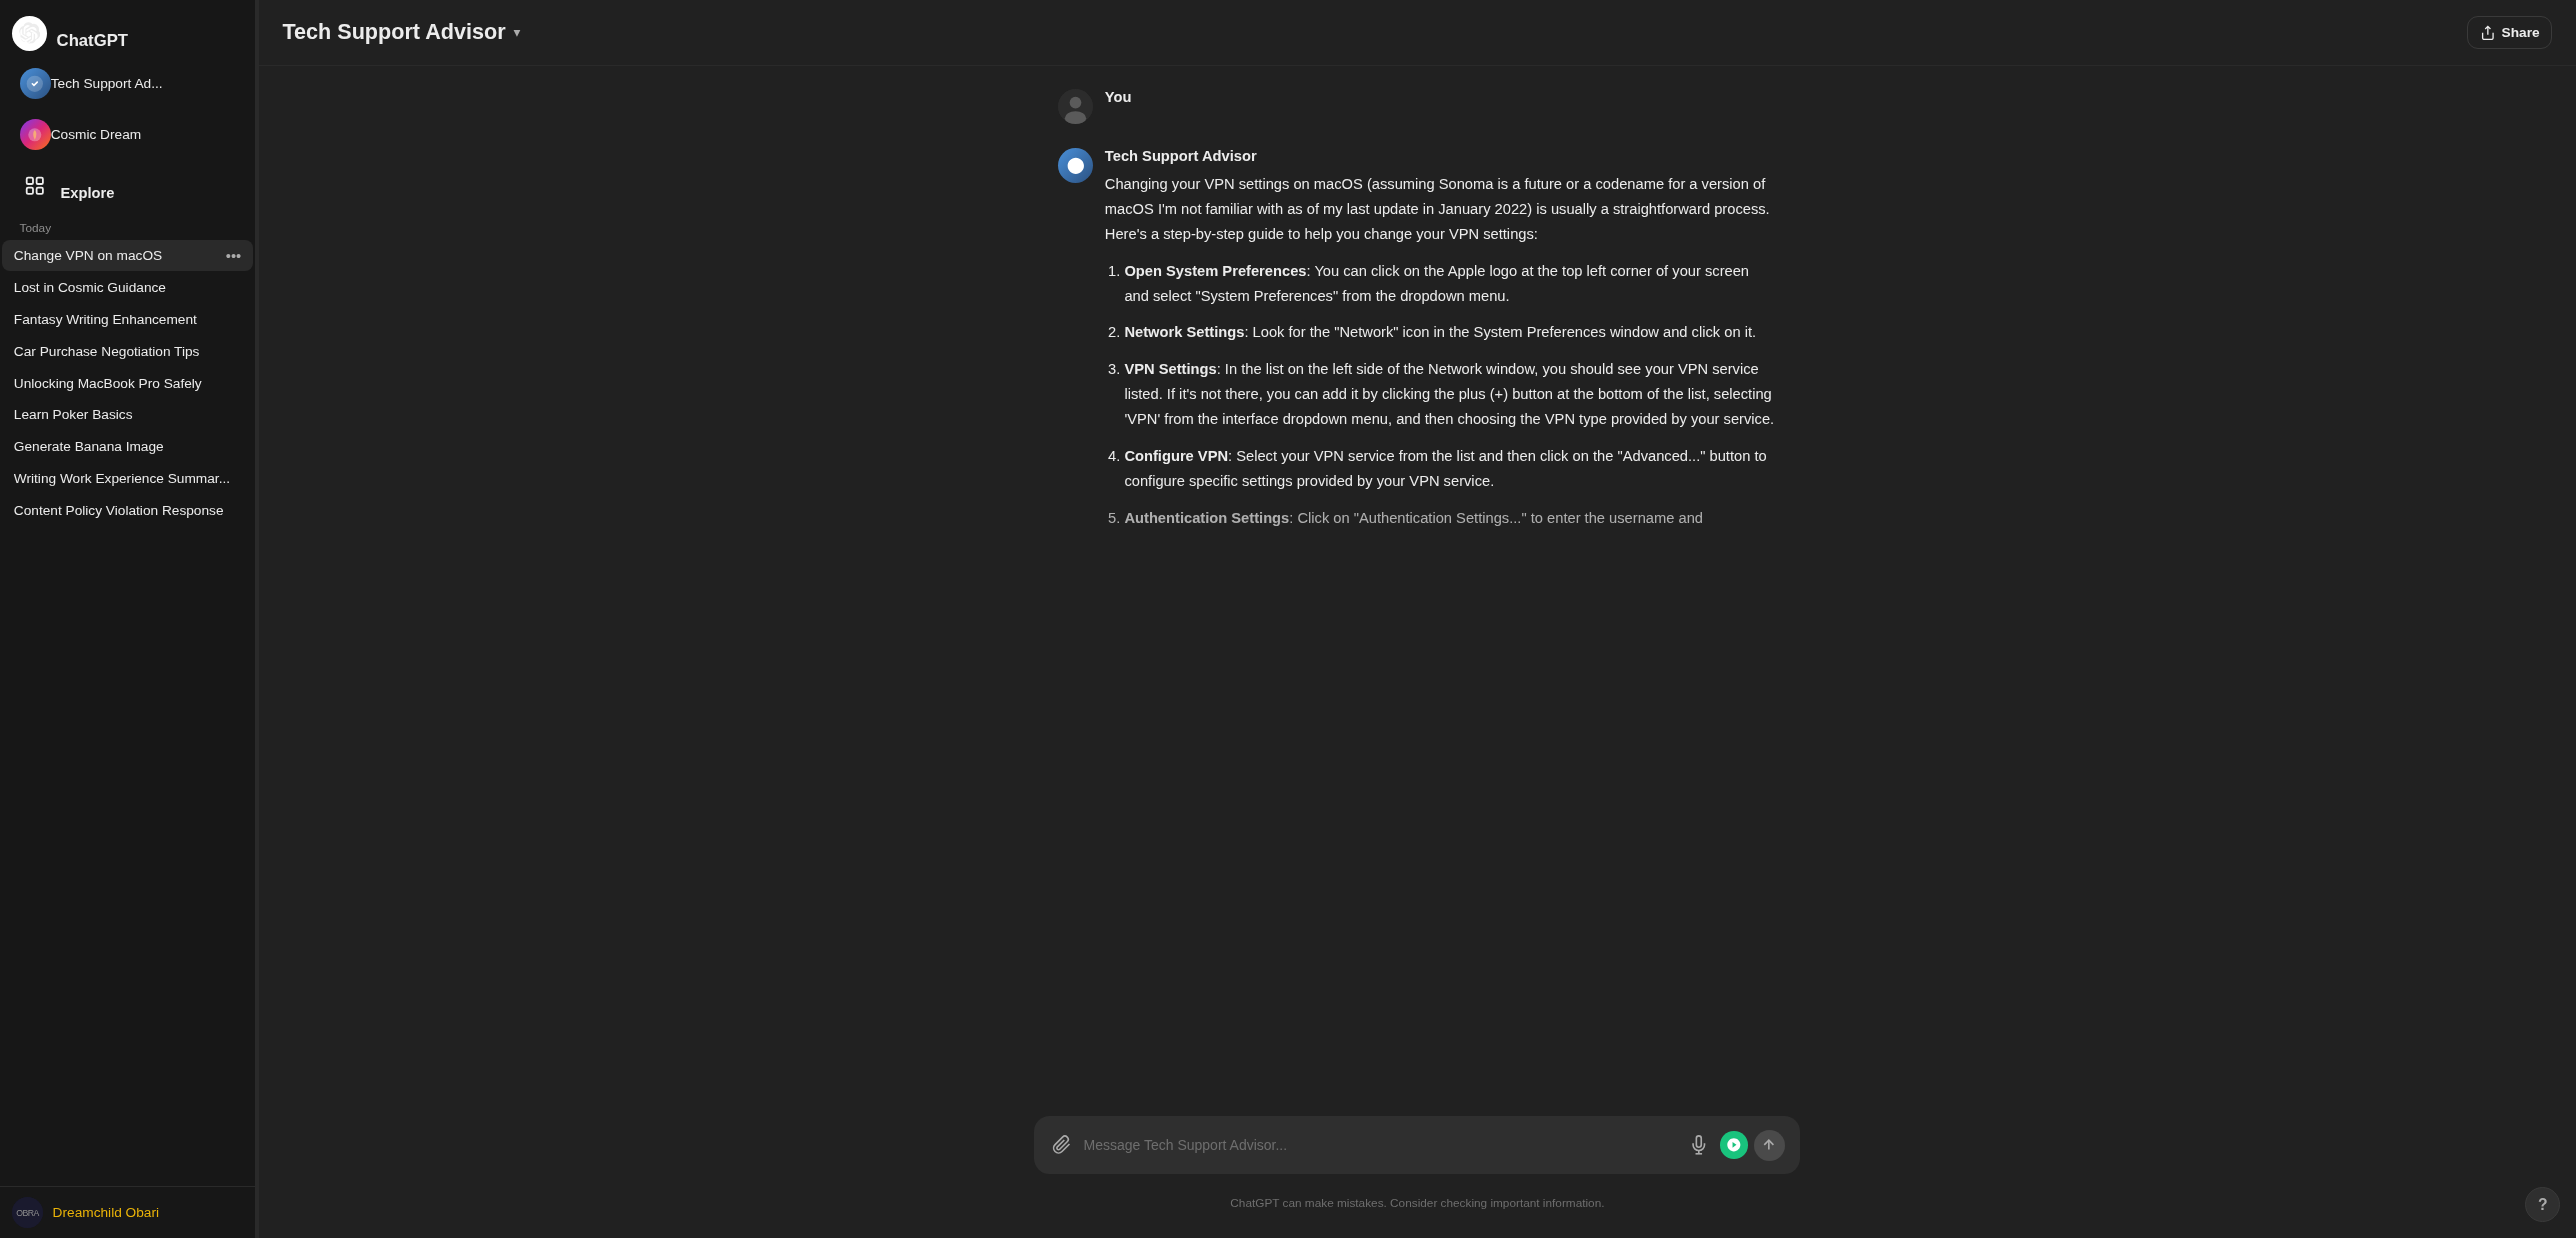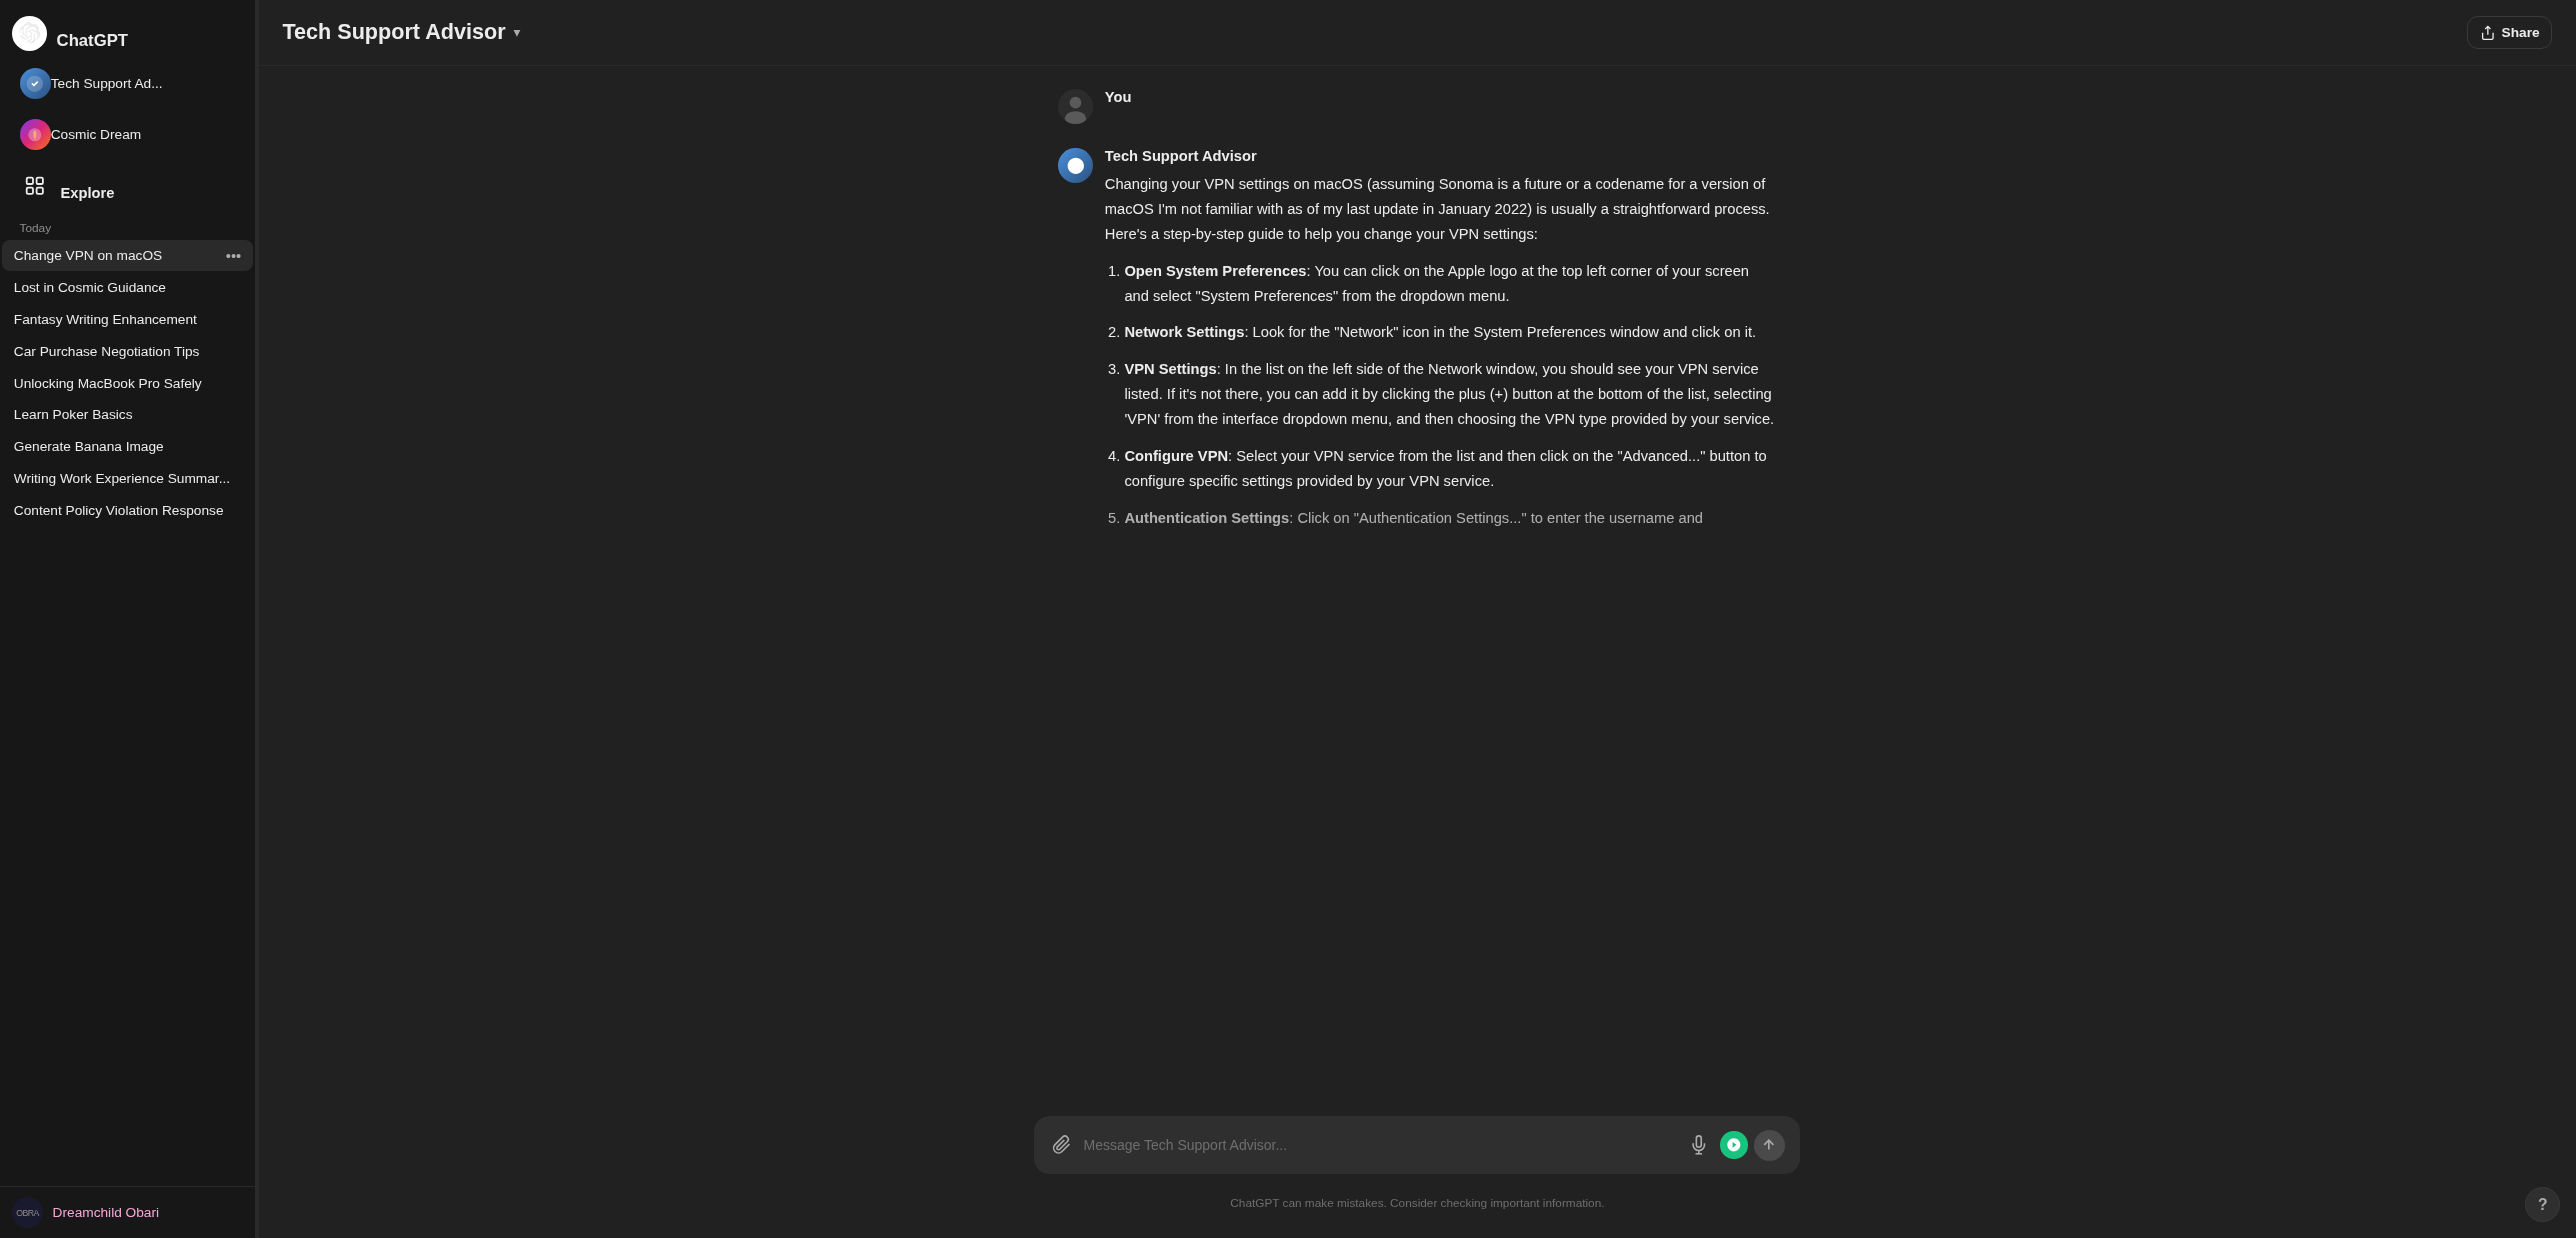--- a/index.html
+++ b/index.html
@@ -174,21 +174,21 @@
       align-items: center;
       justify-content: center;
       font-size: 10.8px;
       color: #ababab;
       flex-shrink: 0;
       overflow: hidden;
     }
 
     .user-name {
       font-size: 13.7px;
-      color: #f9a8d4;
+      color: #eab308;
       font-weight: 500;
     }
 
     
     .scrollbar-divider {
       width: 3.9px;
       background: #2a2a2a;
       height: 100vh;
       flex-shrink: 0;
     }

